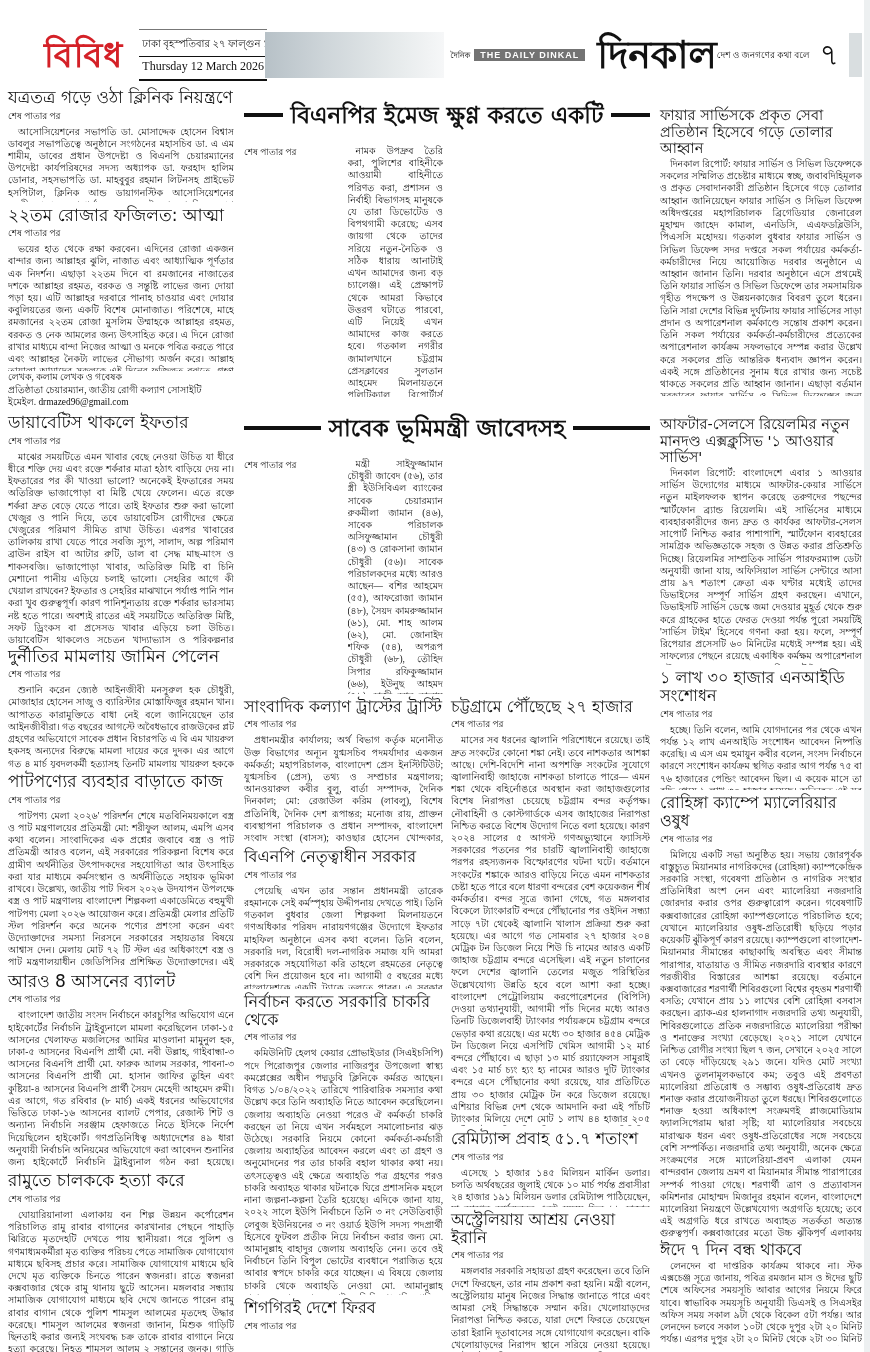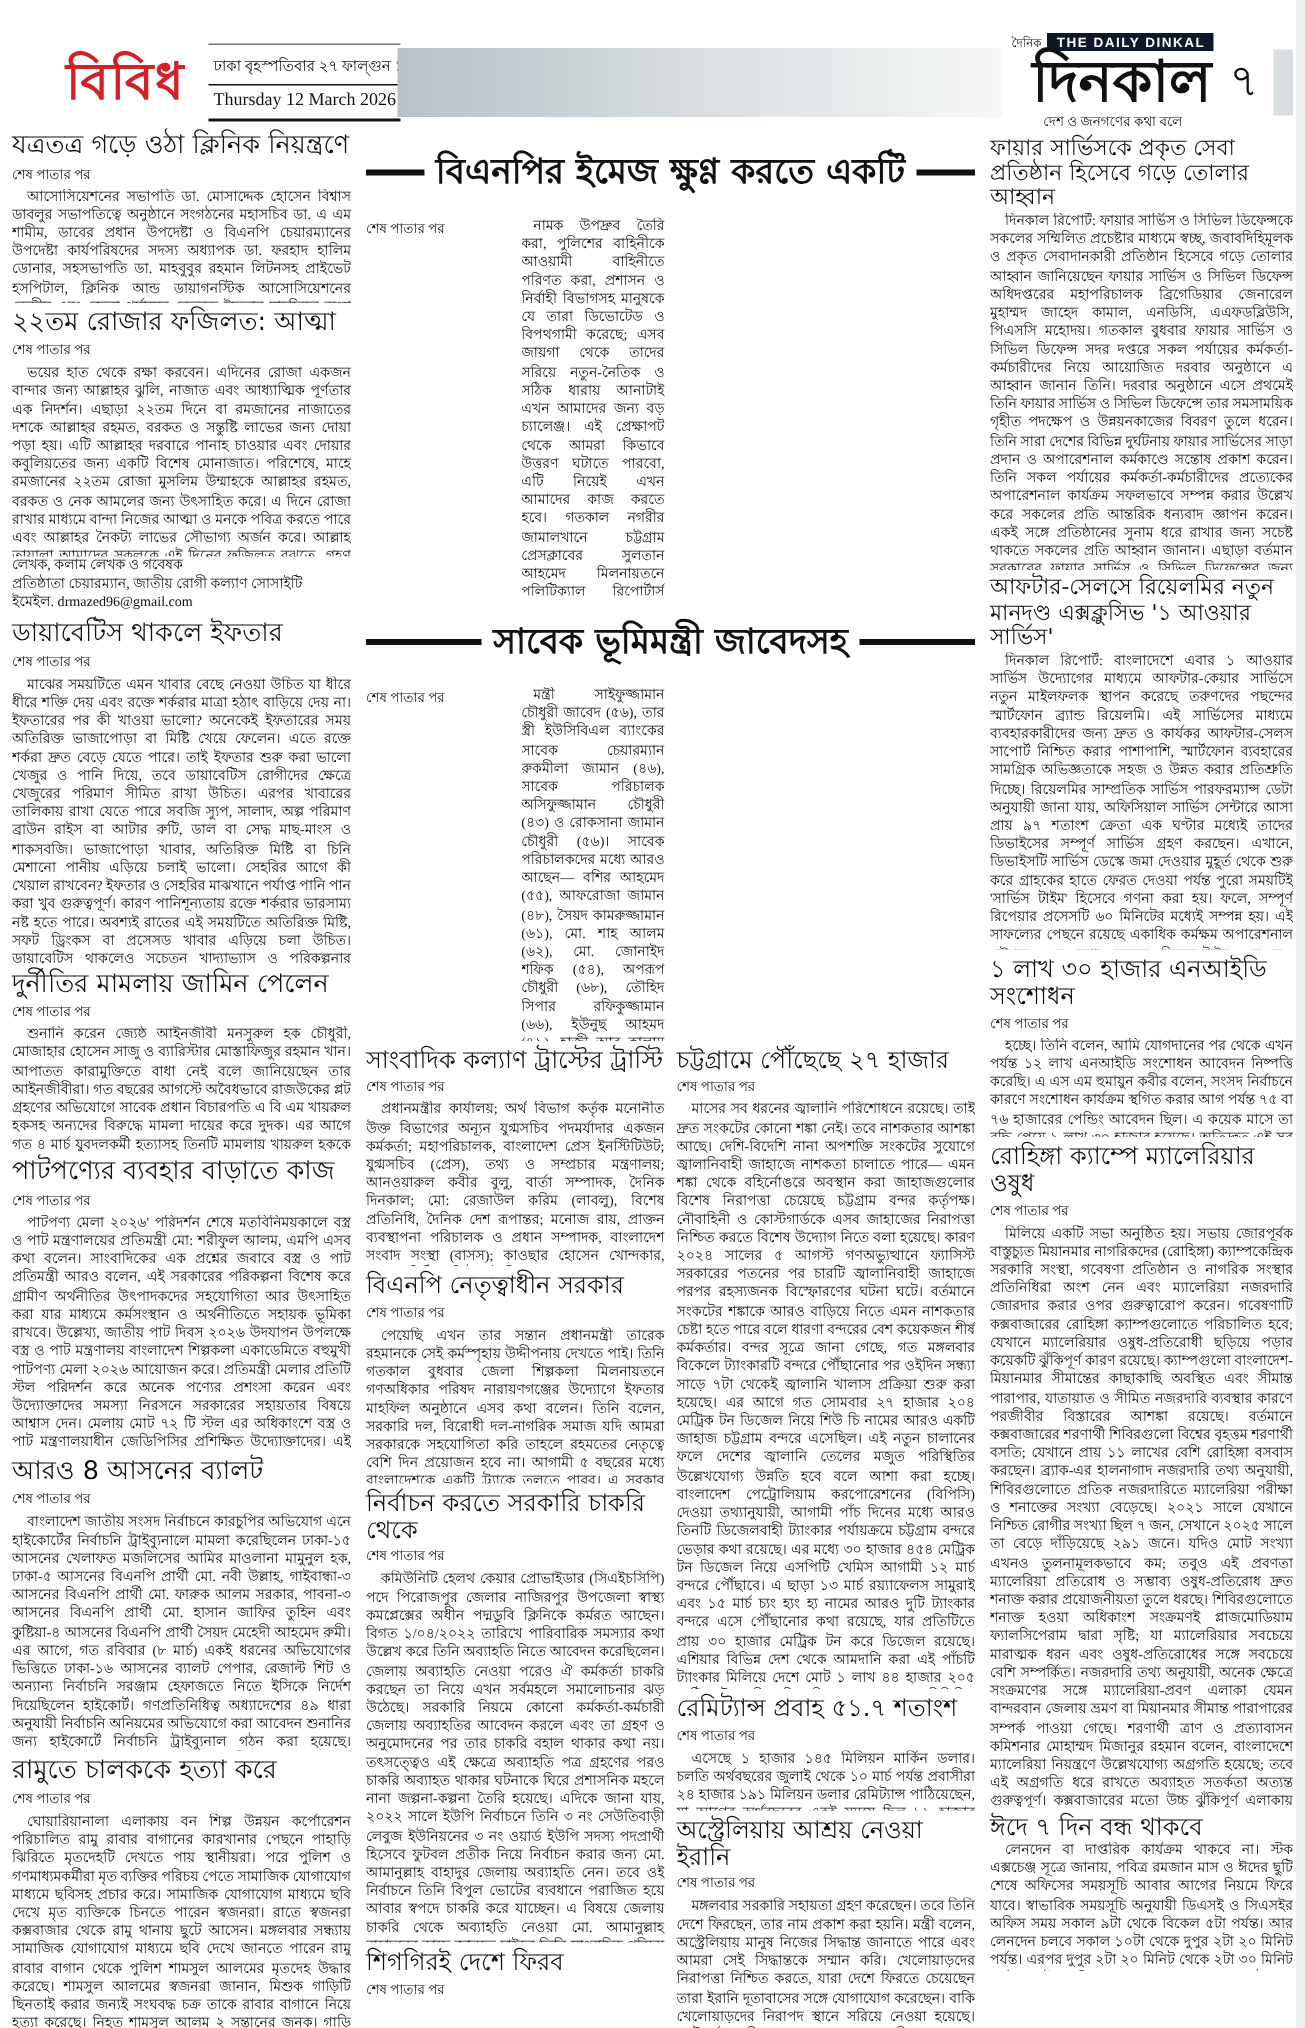--- a/index.html
+++ b/index.html
@@ -9,40 +9,40 @@
   header.masthead{position:absolute;top:26px;left:8px;right:8px;height:58px;display:flex;align-items:center;}
   .mh-left{display:flex;align-items:stretch;gap:6px;width:215px;flex:0 0 auto;margin-left:36px;}
   .section-logo{font-size:34px;font-weight:bold;color:#d42027;line-height:52px;letter-spacing:1px;
                 font-family:"DejaVu Sans",sans-serif;}
   .vbar{width:3px;background:#111;margin:2px 2px;}
   .date-box{display:flex;flex-direction:column;justify-content:center;border-bottom:2px solid #111;border-top:1px solid #777;min-width:128px;}
   .date-bn{font-size:10px;white-space:nowrap;border-bottom:1px solid #111;padding:2px 3px 3px;}
   .date-en{font-size:12px;white-space:nowrap;padding:2px 3px;font-family:"Liberation Serif",serif;}
   .mh-scan{flex:1;height:46px;margin:0 6px;background:linear-gradient(90deg,#b7c1c7 0%,#cfd6da 35%,#e7ebec 75%,#f6f7f8 100%);}
   .mh-right{display:flex;align-items:center;gap:8px;flex:0 0 auto;}
-  .brand-block{display:flex;flex-direction:column;align-items:center;}
+  .brand-block{display:flex;flex-direction:row;align-items:center;}
   .brand-top{display:flex;align-items:center;gap:4px;}
   .brand-prefix{font-size:8px;}
-  .brand-en{background:#0f172a;color:#fff;font-size:9px;font-weight:bold;padding:1px 6px;letter-spacing:1px;
+  .brand-en{background:#737373;color:#fff;font-size:9px;font-weight:bold;padding:1px 6px;letter-spacing:1px;
             font-family:"Liberation Sans",sans-serif;text-align:center;}
   .brand-bn{font-size:38px;font-weight:bold;line-height:1;font-family:"DejaVu Sans",sans-serif;margin-left:12px;}
   .brand-tagline{font-size:9px;margin-top:1px;}
   .page-num{font-size:30px;line-height:1;padding:0 2px;}
   .edge-strip{width:13px;height:44px;background:#d9dee0;}
   .right-scan{position:absolute;top:0;right:0;width:6px;height:1352px;background:#edf0f1;}
   
   main.content{position:absolute;top:88px;left:8px;right:8px;bottom:40px;display:flex;gap:10px;}
   .col{display:flex;flex-direction:column;}
   .col1{width:226px;flex:0 0 auto;}
   .mid{width:406px;flex:0 0 auto;}
   .rightcol{width:202px;flex:0 0 auto;}
   article{margin-bottom:4px;}
   .h{font-weight:normal;text-align:left;margin:0 0 1px;line-height:1.15;font-family:"DejaVu Sans",sans-serif;}
   .h17{font-size:17px;}
-  .h15{font-size:14.5px;}
+  .h15{font-size:14.5px;margin-top:16px;}
   .h16{font-size:16px;}
   .kicker{text-align:left;font-size:9px;margin:0 0 2px;}
   .body{font-size:9.4px;line-height:1.3;text-align:justify;margin:0;overflow:hidden;text-indent:10px;}
   .footer-line{font-size:9.4px;line-height:1.35;margin:0;}
   
   .headline-row{display:flex;align-items:center;gap:8px;margin:0 0 2px;}
   .hbar{flex:1;height:4px;background:#111;}
   .bigh{font-size:23px;font-weight:bold;white-space:nowrap;line-height:1.05;font-family:"DejaVu Sans",sans-serif;}
   .cols4{column-count:4;column-gap:8px;overflow:hidden;}
   .cols4 .body{text-indent:8px;}

